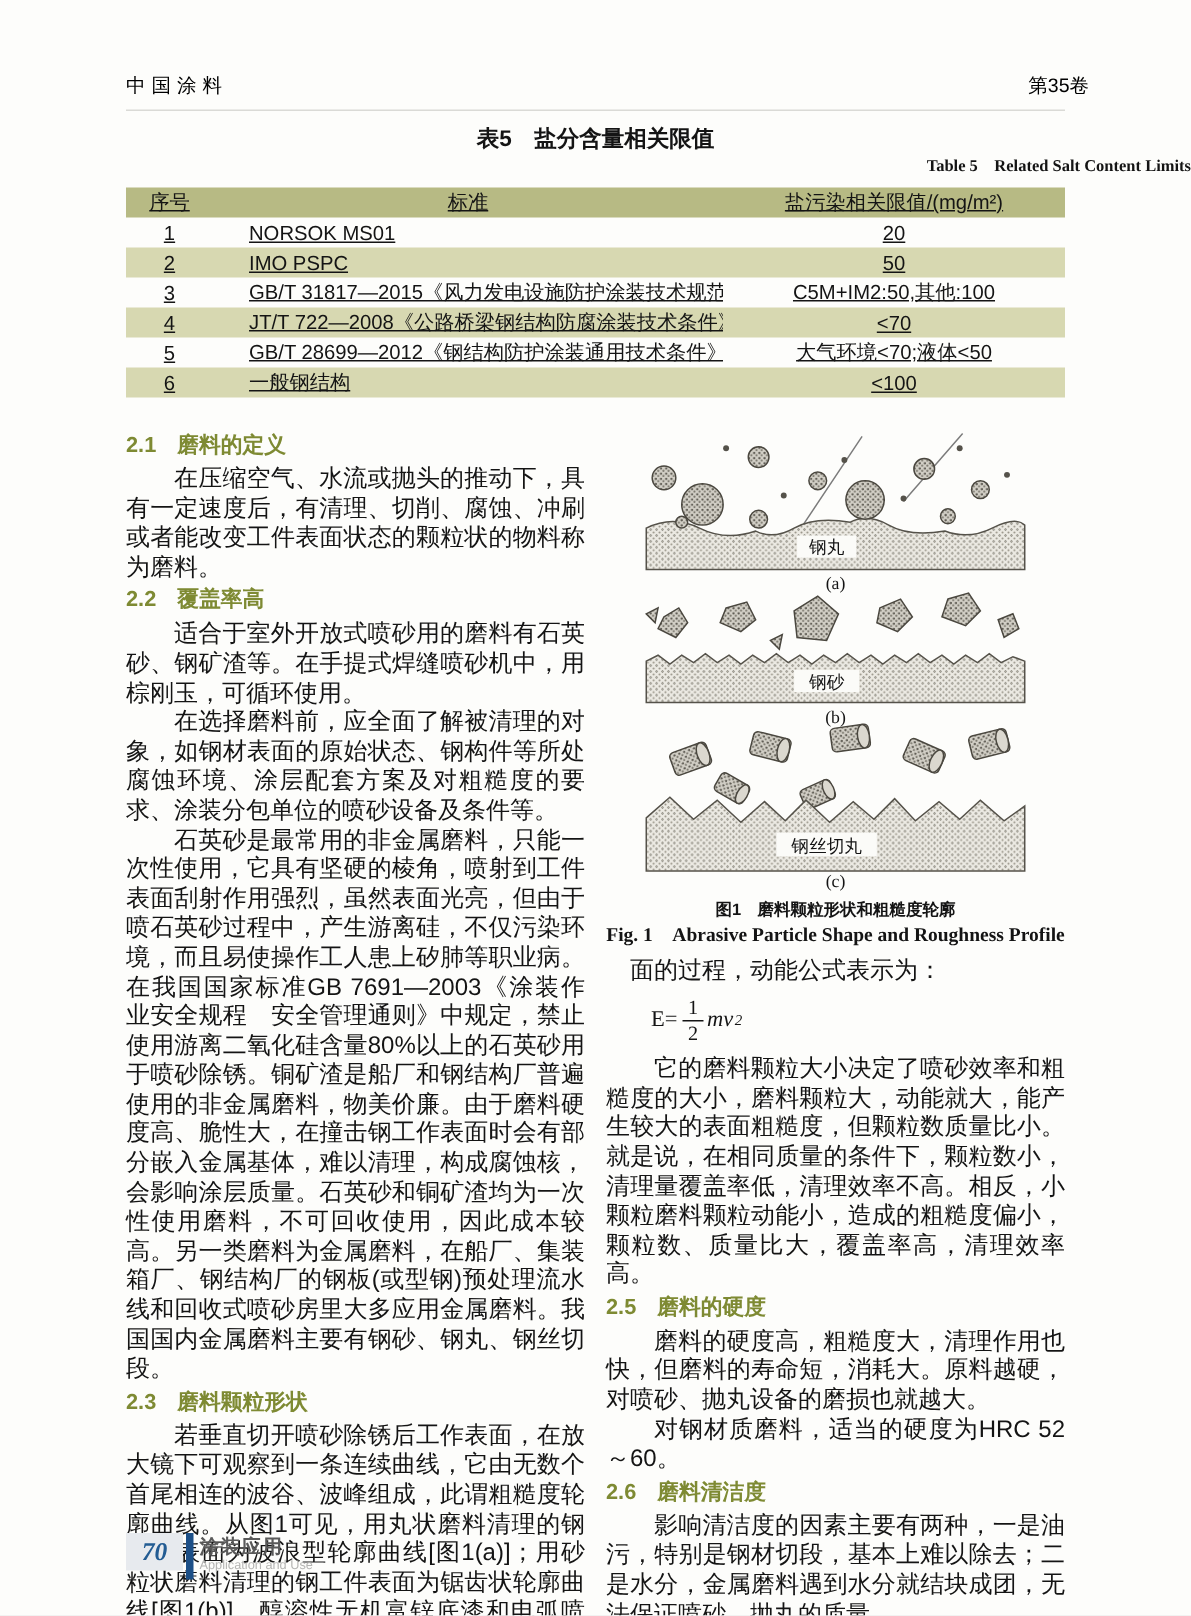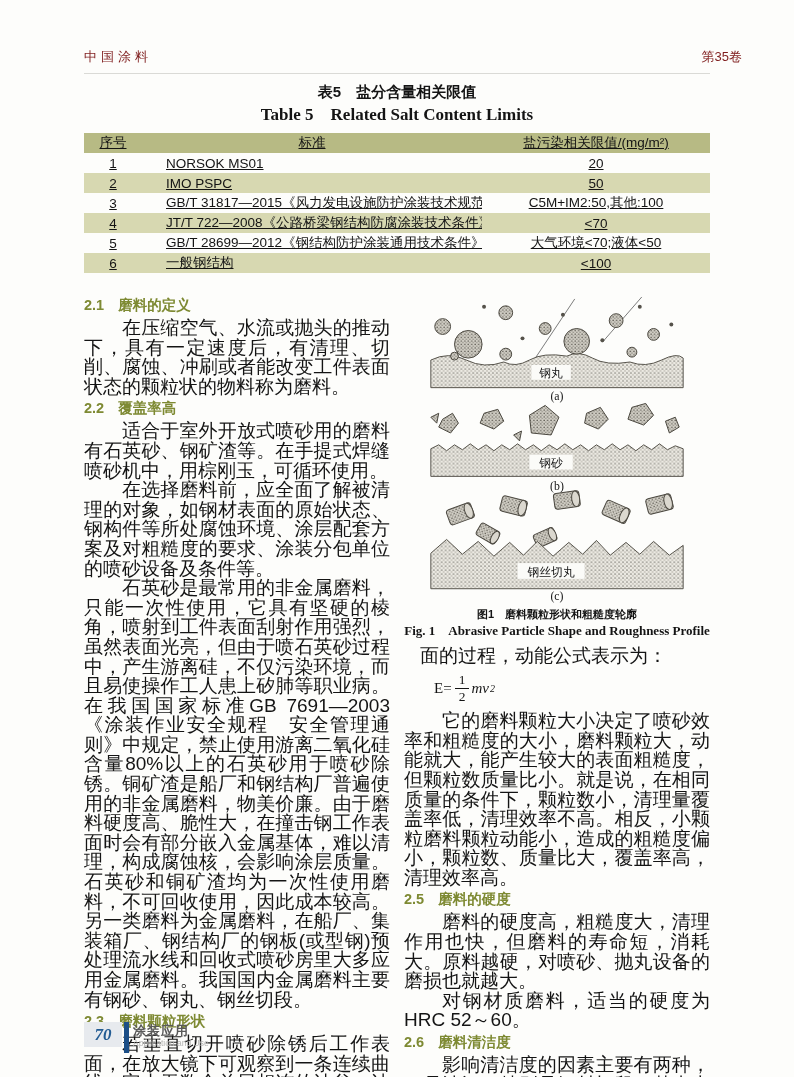--- a/index.html
+++ b/index.html
@@ -2,44 +2,44 @@
 <html><head>
 <meta charset="utf-8">
 <style>
   html,body { margin:0; padding:0; background:#e9e9e9; }
   .page {
     position:relative; width:794px; height:1077px; margin:0 auto;
     background:#fdfdfb; overflow:hidden; color:#141414;
     font-family:"Liberation Sans","DejaVu Sans",sans-serif;
   }
   
-  .hdr { display:flex; justify-content:space-between; padding:48px 52px 0 84px;
-         color:#7f1d1d; font-size:13px; }
+  .hdr { display:flex; justify-content:space-between; padding:48px 68px 0 84px;
+         color:#000000; font-size:13px; }
   .hdr .journal { letter-spacing:4px; }
   .hdr-rule { margin:7px 84px 0 84px; border-bottom:1px solid #dadad6; }
 
   
   .tbl-title-zh { text-align:center; font-weight:bold; font-size:15px; margin-top:9px; }
-  .tbl-title-en { text-align:center; font-weight:bold; font-size:17px; margin-top:1px;
+  .tbl-title-en { text-align:right; font-weight:bold; font-size:11px; margin-top:1px;
                   font-family:"Liberation Serif","DejaVu Serif",serif; }
 
   
   .tbl { margin:7px 84px 0 84px; font-size:13.5px; }
   .trow { display:grid; grid-template-columns:58px 1fr 228px; align-items:center; height:20px;text-decoration:underline; }
   .trow .c-no  { text-align:center; }
   .trow .c-std { padding-left:24px; text-align:left; white-space:nowrap; overflow:hidden; }
   .trow .c-lim { text-align:center; }
   .thead { background:#b7ba84; }
   .thead .c-std { text-align:center; padding-left:0; }
   .r-even { background:#d7d8b1; }
 
   
   .cols { display:flex; gap:14px; margin:20px 84px 0 84px; }
   .col  { width:306px; }
-  .col p { margin:0; text-indent:2em; text-align:justify; font-size:19px; line-height:19.6px; }
+  .col p { margin:0; text-indent:2em; text-align:justify; font-size:16px; line-height:19.6px; }
   .col p.noindent { text-indent:0;margin-left:16px; }
   .sec { color:#7e8a33; font-weight:bold; font-size:14.5px; line-height:23px; margin:1px 0 1px 0; }
   .sec .num { margin-right:14px; }
 
   
   .fig { width:276px; margin:2px auto 2px auto; }
   .fig svg { display:block; width:276px; height:auto; }
   .fig-cap-zh { text-align:center; font-weight:bold; font-size:11px; margin-top:0; }
   .fig-cap-en { text-align:center; font-weight:bold; font-size:13px;
                 font-family:"Liberation Serif","DejaVu Serif",serif; }

